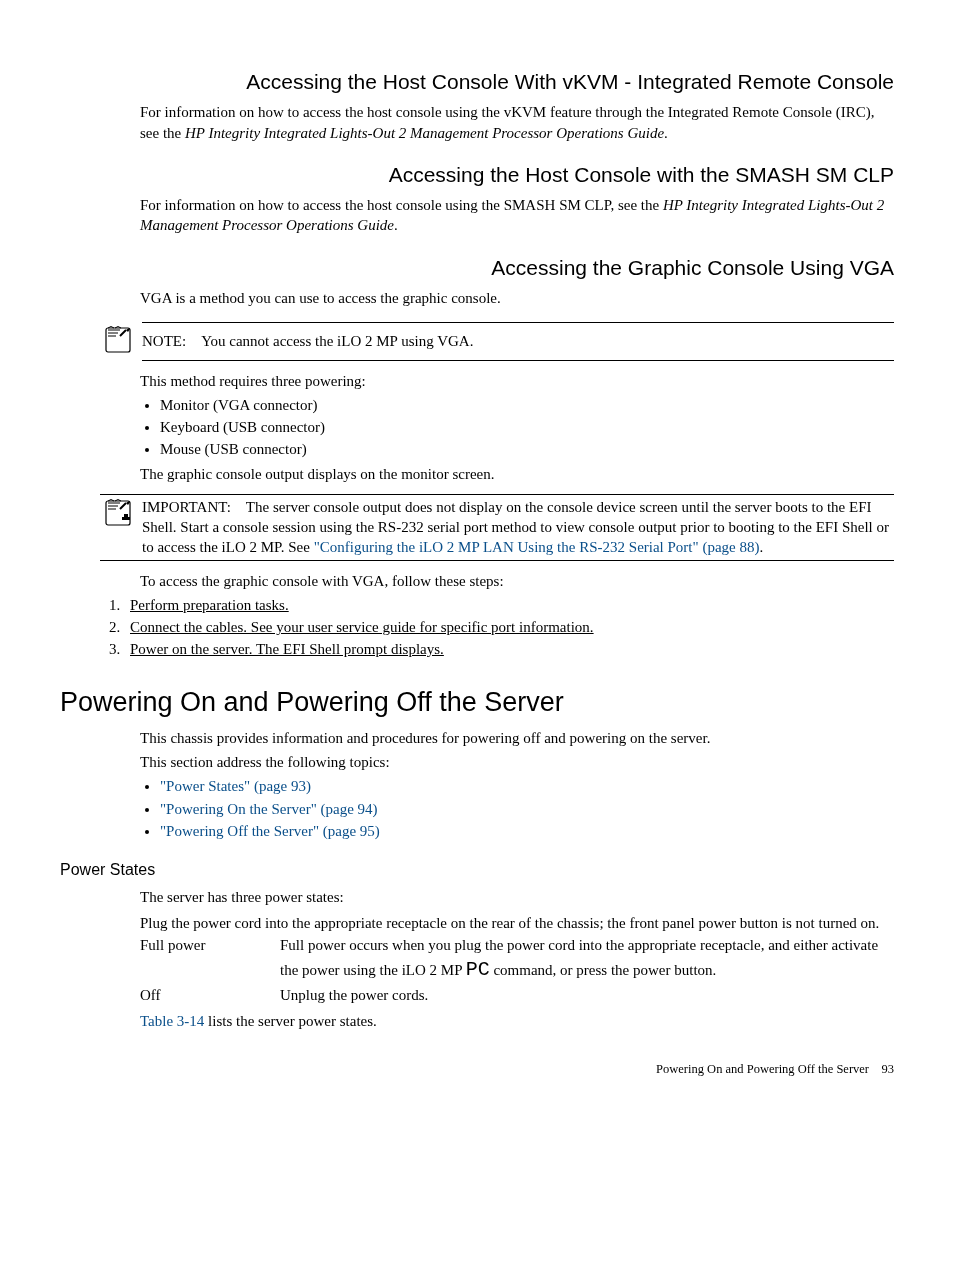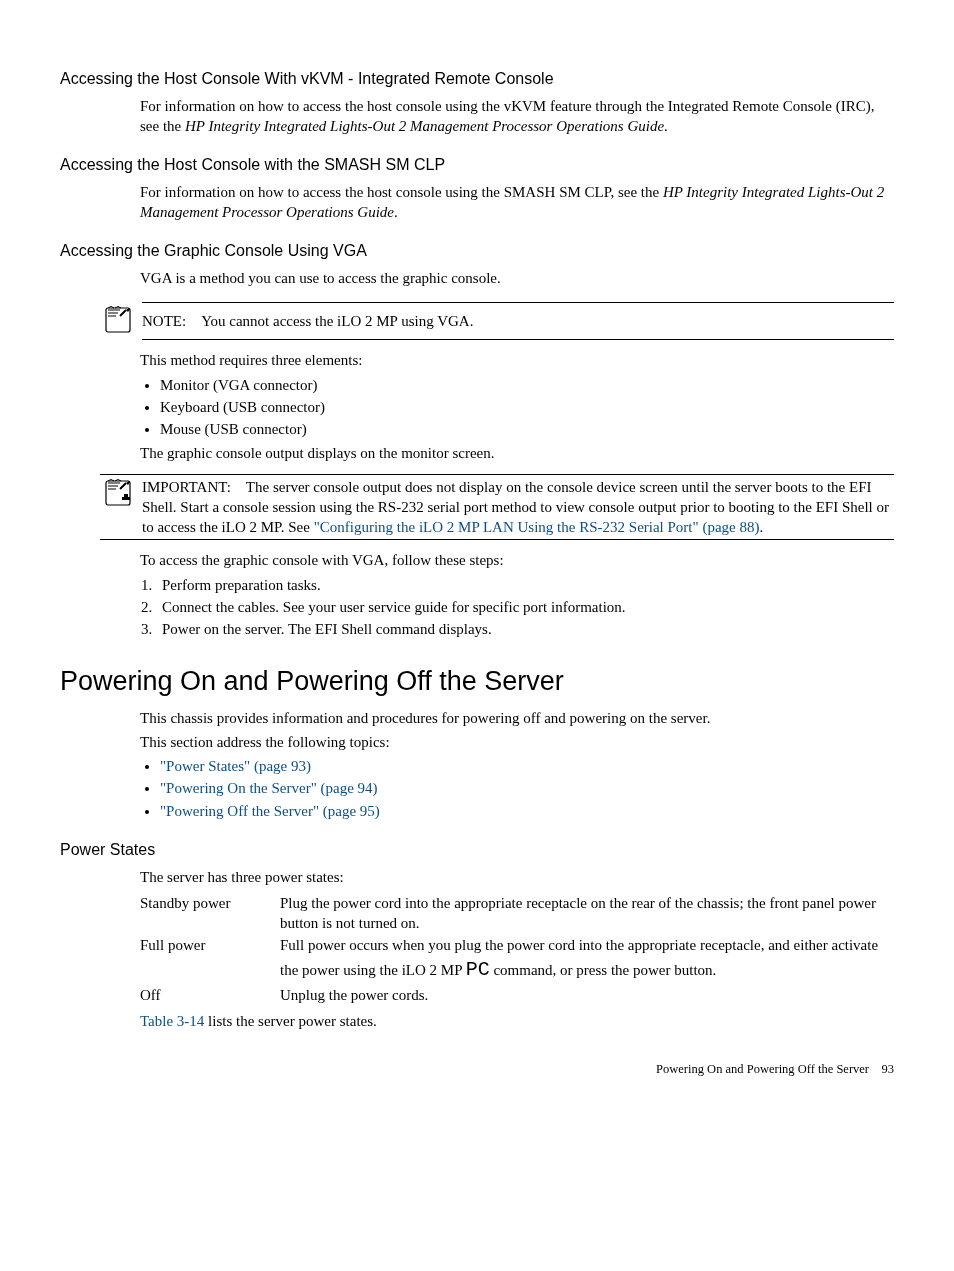--- a/index.html
+++ b/index.html
@@ -9,23 +9,24 @@
     background: #fff;
     margin: 0;
     padding: 50px 60px 30px 60px;
     width: 954px;
     box-sizing: border-box;
     line-height: 1.35;
   }
   h2.section-heading {
     font-family: "Trebuchet MS", "Segoe UI", Arial, sans-serif;
     font-weight: 300;
-    font-size: 16px;
+    font-size: 21px;
     margin: 18px 0 6px 0;
     color: #000;
+    text-align: right;
   }
   h1.major-heading {
     font-family: "Trebuchet MS", "Segoe UI", Arial, sans-serif;
     font-weight: 300;
     font-size: 27px;
     margin: 24px 0 8px 0;
     color: #000;
   }
   h3.sub-heading {
     font-family: "Trebuchet MS", "Segoe UI", Arial, sans-serif;
@@ -41,22 +42,23 @@
   .link { color: #0A4F8A; }
   ul.bullets {
     margin: 4px 0 4px 100px;
     padding: 0;
     list-style: disc;
   }
   ul.bullets li {
     margin: 2px 0;
   }
   ol.steps {
-    margin: 4px 0 4px 96px;
+    margin: 4px 0 4px 64px;
     padding: 0;
+    text-decoration: underline;
   }
   ol.steps > li {
     margin: 2px 0;
     padding-left: 6px;
   }
   ol.substeps {
     margin: 2px 0 2px 20px;
     padding: 0;
     list-style: lower-alpha;
   }
@@ -147,21 +149,21 @@
       <path d="M4 2 q3 -3 6 0" stroke="#000" stroke-width="1" fill="none"></path>
       <path d="M11 2 q3 -3 6 0" stroke="#000" stroke-width="1" fill="none"></path>
     </svg>
   </div>
   <div class="note-content">
     <span class="note-label">NOTE:</span>
     &nbsp;&nbsp;&nbsp;<span>You cannot access the iLO 2 MP using VGA.</span>
   </div>
 </div>
 
-<p class="body-para">This method requires three elements:</p>
+<p class="body-para">This method requires three powering:</p>
 <ul class="bullets">
   <li>Monitor (VGA connector)</li>
   <li>Keyboard (USB connector)</li>
   <li>Mouse (USB connector)</li>
 </ul>
 <p class="body-para">The graphic console output displays on the monitor screen.</p>
 
 <hr class="hr-top">
 <div class="note-block" style="margin-top:0;margin-bottom:0;">
   <div class="note-icon">
@@ -182,37 +184,36 @@
   </div>
 </div>
 <hr class="hr-bottom">
 
 <p class="body-para">To access the graphic console with VGA, follow these steps:</p>
 <ol class="steps">
   <li><span>Perform preparation tasks.</span></li>
   <li>
     <span>Connect the cables. See your user service guide for specific port information.</span>
   </li>
-  <li><span>Power on the server. The EFI Shell command displays.</span></li>
+  <li><span>Power on the server. The EFI Shell prompt displays.</span></li>
 </ol>
 
 <h1 class="major-heading">Powering On and Powering Off the Server</h1>
 <p class="body-para">This chassis provides information and procedures for powering off and powering on the server.</p>
 <p class="body-para">This section address the following topics:</p>
 <ul class="bullets">
   <li><span class="link">"Power States" (page 93)</span></li>
   <li><span class="link">"Powering On the Server" (page 94)</span></li>
   <li><span class="link">"Powering Off the Server" (page 95)</span></li>
 </ul>
 
 <h3 class="sub-heading">Power States</h3>
 <p class="body-para">The server has three power states:</p>
 <div class="dl">
   <div class="dl-row">
-    <div class="dl-term">Standby power</div>
     <div class="dl-def">Plug the power cord into the appropriate receptacle on the rear of the chassis; the front panel power button is not turned on.</div>
   </div>
   <div class="dl-row">
     <div class="dl-term">Full power</div>
     <div class="dl-def">
       <span>Full power occurs when you plug the power cord into the appropriate receptacle, and either activate the power using the iLO 2 MP </span><span class="mono">PC</span><span> command, or press the power button.</span>
     </div>
   </div>
   <div class="dl-row">
     <div class="dl-term">Off</div>

